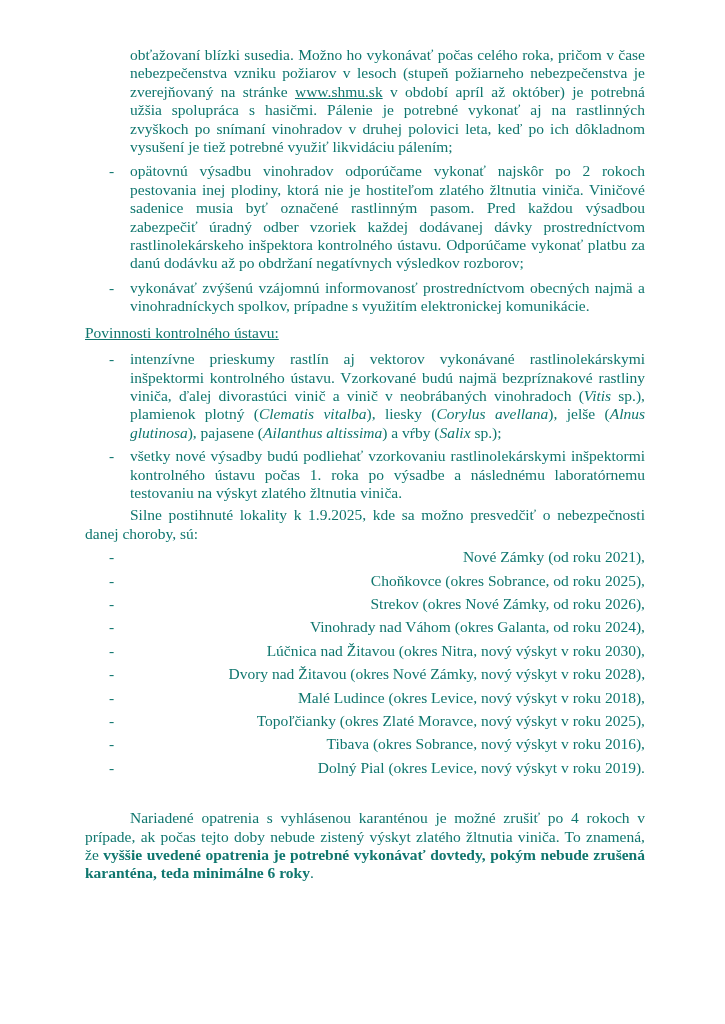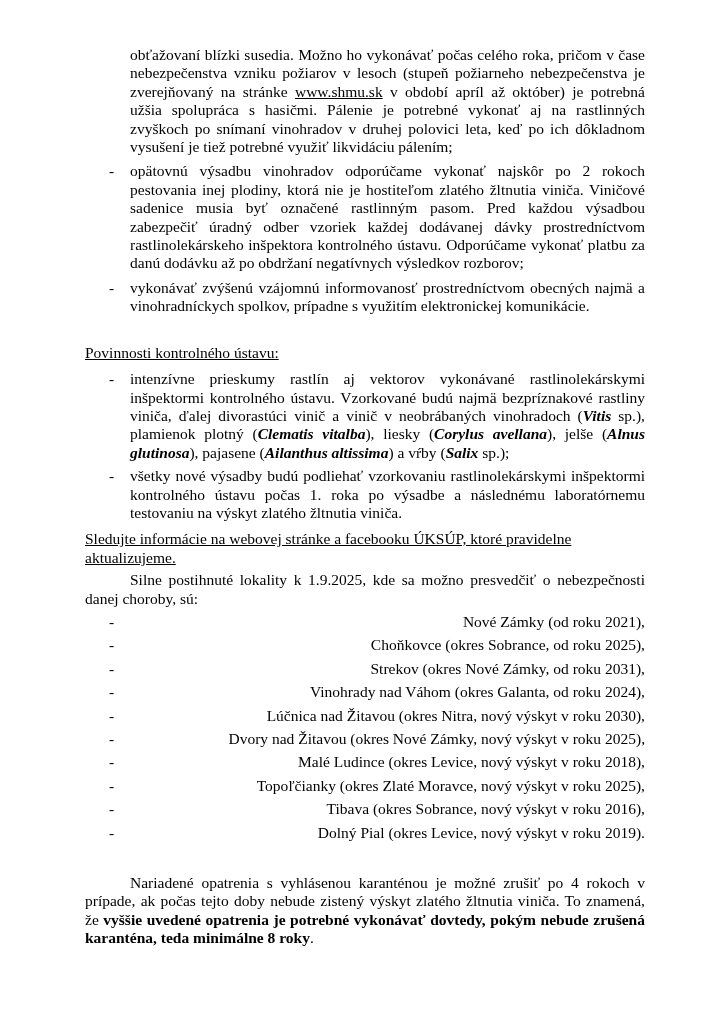--- a/index.html
+++ b/index.html
@@ -5,21 +5,21 @@
   html, body {
     margin: 0;
     padding: 0;
     background: #ffffff;
   }
   .page {
     position: relative;
     width: 725px;
     height: 1024px;
     background: #ffffff;
-    color: #000000;
+    color: #0f766e;
     font-family: "Liberation Serif", "DejaVu Serif", serif;
     font-size: 15.5px;
     line-height: 18.4px;
     box-sizing: border-box;
     padding: 46px 80px 0 85px;
     overflow: hidden;
   }
   p { margin: 0; }
   .justify { text-align: justify; }
   .cont-paragraph {
@@ -37,40 +37,40 @@
     flex: 1 1 auto;
     text-align: justify;
   }
   .bullet-row.no-justify .btext {
     text-align: right;
   }
   .mt-para { margin-top: 6px; }
   .heading {
     text-decoration: underline;
   }
-  .h-povinnosti { margin-top: 28px; }
+  .h-povinnosti { margin-top: 8px; }
   .b-survey { margin-top: 8px; }
   .b-newplant { margin-top: 5px; }
   .h-odporucania { margin-top: 3px; }
   .follow-line {
     margin-top: 8px;
     text-decoration: underline;
   }
   .intro-para {
     margin-top: 4px;
     text-indent: 45px;
   }
   .locality-list { margin-top: 3px; }
   .locality-list .bullet-row { margin-top: 5px; }
   .closing {
     margin-top: 32px;
     text-indent: 45px;
   }
   .u { text-decoration: underline; }
-  .it { font-style: italic; font-weight: bold; }
+  .it { font-style: italic; }
   .bold { font-weight: bold; }
 </style>
 </head>
 <body>
 
 <div class="page">
 
   <p class="cont-paragraph justify"><span>obťažovaní blízki susedia. Možno ho vykonávať počas celého roka, pričom v čase nebezpečenstva vzniku požiarov v lesoch (stupeň požiarneho nebezpečenstva je zverejňovaný na stránke </span><span class="u">www.shmu.sk</span><span> v období apríl až október) je potrebná užšia spolupráca s hasičmi. Pálenie je potrebné vykonať aj na rastlinných zvyškoch po snímaní vinohradov v druhej polovici leta, keď po ich dôkladnom vysušení je tiež potrebné využiť likvidáciu pálením;</span></p>
 
   <div class="bullet-row mt-para">
@@ -89,62 +89,61 @@
     <span class="marker">-</span>
     <p class="btext"><span>intenzívne prieskumy rastlín aj vektorov vykonávané rastlinolekárskymi inšpektormi kontrolného ústavu. Vzorkované budú najmä bezpríznakové rastliny viniča, ďalej divorastúci vinič a vinič v neobrábaných vinohradoch (</span><span class="it">Vitis</span><span> sp.), plamienok plotný (</span><span class="it">Clematis vitalba</span><span>), liesky (</span><span class="it">Corylus avellana</span><span>), jelše (</span><span class="it">Alnus glutinosa</span><span>), pajasene (</span><span class="it">Ailanthus altissima</span><span>) a vŕby (</span><span class="it">Salix</span><span> sp.);</span></p>
   </div>
 
   <div class="bullet-row b-newplant">
     <span class="marker">-</span>
     <p class="btext">všetky nové výsadby budú podliehať vzorkovaniu rastlinolekárskymi inšpektormi kontrolného ústavu počas 1. roka po výsadbe a následnému laboratórnemu testovaniu na výskyt zlatého žltnutia viniča.</p>
   </div>
 
 
-  <p class="follow-line">Sledujte informácie na webovej stránke a facebooku ÚKSÚP, ktoré pravidelne aktualizujeme.</p>
 
   <p class="intro-para justify">Silne postihnuté lokality k 1.9.2025, kde sa možno presvedčiť o nebezpečnosti danej choroby, sú:</p>
 
   <div class="locality-list">
     <div class="bullet-row no-justify">
       <span class="marker">-</span>
       <p class="btext">Nové Zámky (od roku 2021),</p>
     </div>
     <div class="bullet-row no-justify">
       <span class="marker">-</span>
       <p class="btext">Choňkovce (okres Sobrance, od roku 2025),</p>
     </div>
     <div class="bullet-row no-justify">
       <span class="marker">-</span>
-      <p class="btext">Strekov (okres Nové Zámky, od roku 2031),</p>
+      <p class="btext">Strekov (okres Nové Zámky, od roku 2026),</p>
     </div>
     <div class="bullet-row no-justify">
       <span class="marker">-</span>
       <p class="btext">Vinohrady nad Váhom (okres Galanta, od roku 2024),</p>
     </div>
     <div class="bullet-row no-justify">
       <span class="marker">-</span>
       <p class="btext">Lúčnica nad Žitavou (okres Nitra, nový výskyt v roku 2030),</p>
     </div>
     <div class="bullet-row no-justify">
       <span class="marker">-</span>
-      <p class="btext">Dvory nad Žitavou (okres Nové Zámky, nový výskyt v roku 2025),</p>
+      <p class="btext">Dvory nad Žitavou (okres Nové Zámky, nový výskyt v roku 2028),</p>
     </div>
     <div class="bullet-row no-justify">
       <span class="marker">-</span>
       <p class="btext">Malé Ludince (okres Levice, nový výskyt v roku 2018),</p>
     </div>
     <div class="bullet-row no-justify">
       <span class="marker">-</span>
       <p class="btext">Topoľčianky (okres Zlaté Moravce, nový výskyt v roku 2025),</p>
     </div>
     <div class="bullet-row no-justify">
       <span class="marker">-</span>
       <p class="btext">Tibava (okres Sobrance, nový výskyt v roku 2016),</p>
     </div>
     <div class="bullet-row no-justify">
       <span class="marker">-</span>
       <p class="btext">Dolný Pial (okres Levice, nový výskyt v roku 2019).</p>
     </div>
   </div>
 
-  <p class="closing justify"><span>Nariadené opatrenia s vyhlásenou karanténou je možné zrušiť po 4 rokoch v prípade, ak počas tejto doby nebude zistený výskyt zlatého žltnutia viniča. To znamená, že </span><span class="bold">vyššie uvedené opatrenia je potrebné vykonávať dovtedy, pokým nebude zrušená karanténa, teda minimálne 8 roky</span><span>.</span></p>
+  <p class="closing justify"><span>Nariadené opatrenia s vyhlásenou karanténou je možné zrušiť po 4 rokoch v prípade, ak počas tejto doby nebude zistený výskyt zlatého žltnutia viniča. To znamená, že </span><span class="bold">vyššie uvedené opatrenia je potrebné vykonávať dovtedy, pokým nebude zrušená karanténa, teda minimálne 6 roky</span><span>.</span></p>
 
 </div>
 
 </body></html>

